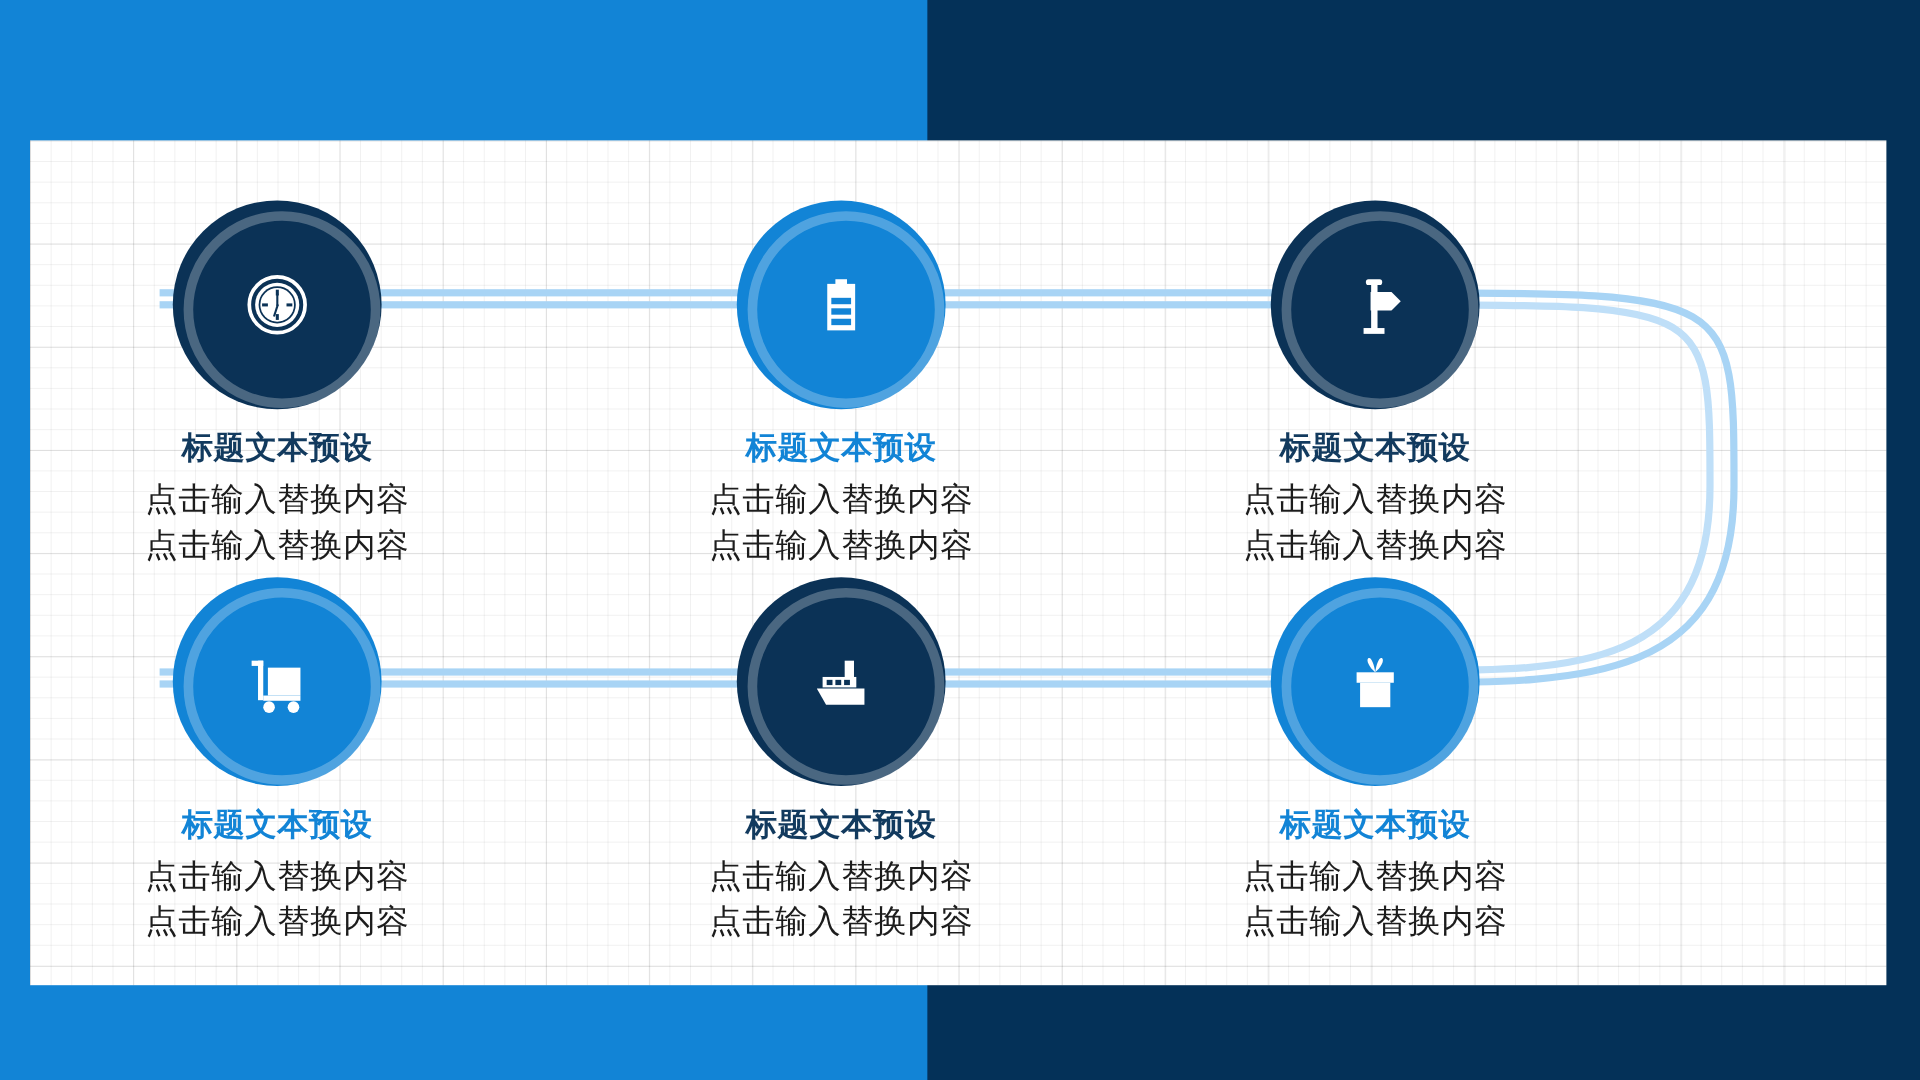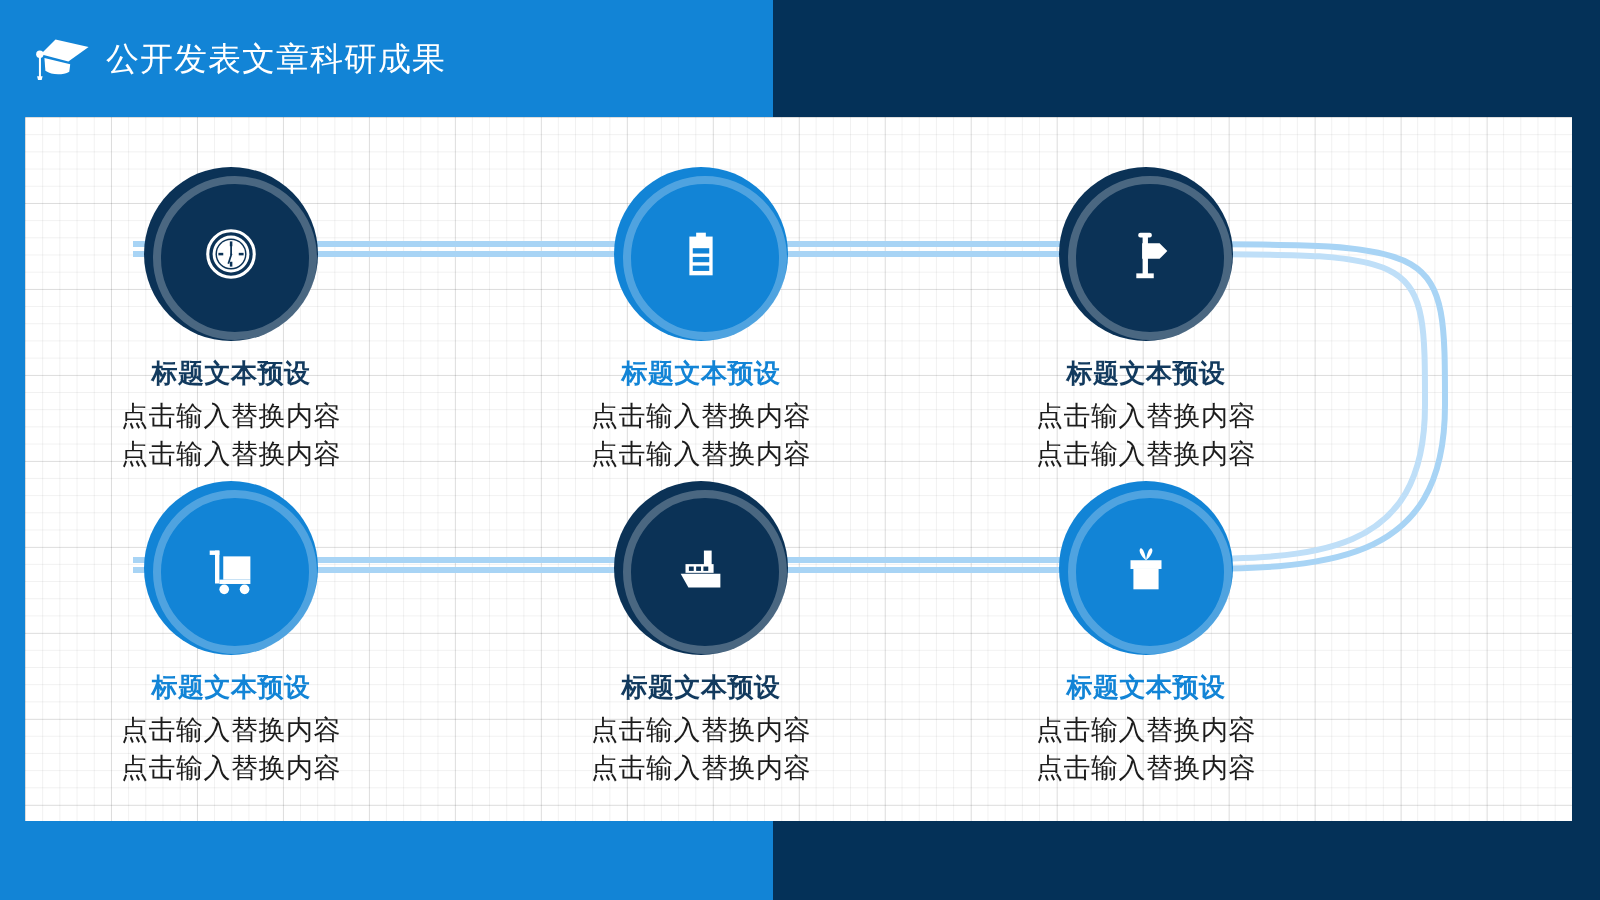--- a/index.html
+++ b/index.html
@@ -72,30 +72,20 @@
   }
 </style>
 </head>
 <body>
 
 <div class="slide">
 
   <div class="band-blue-left"></div>
   <div class="band-navy-right"></div>
 
-  <div class="header">
-    <svg class="cap-icon" viewBox="0 0 64 50">
-      <path d="M26 6 L62 14 L40 30 L10 22 Z" fill="#ffffff"></path>
-      <path d="M14 26 L42 33 L41 41 C34 45 22 45 15 40 Z" fill="#ffffff"></path>
-      <circle cx="9" cy="22" r="4" fill="#ffffff"></circle>
-      <rect x="8" y="25" width="2.2" height="22" fill="#ffffff"></rect>
-      <path d="M6 46 L12 46 L11 50 L7 50 Z" fill="#ffffff"></path>
-    </svg>
-    <div class="header-title">公开发表文章科研成果</div>
-  </div>
 
   <div class="canvas">
 
     <div class="conn" style="left:108px;top:124px;width:16px;height:6px;"></div>
     <div class="conn" style="left:108px;top:134px;width:16px;height:6px;"></div>
 
     <div class="conn" style="left:285px;top:124px;width:325px;height:6px;"></div>
     <div class="conn" style="left:285px;top:134px;width:325px;height:6px;"></div>
 
     <div class="conn" style="left:730px;top:124px;width:325px;height:6px;"></div>

